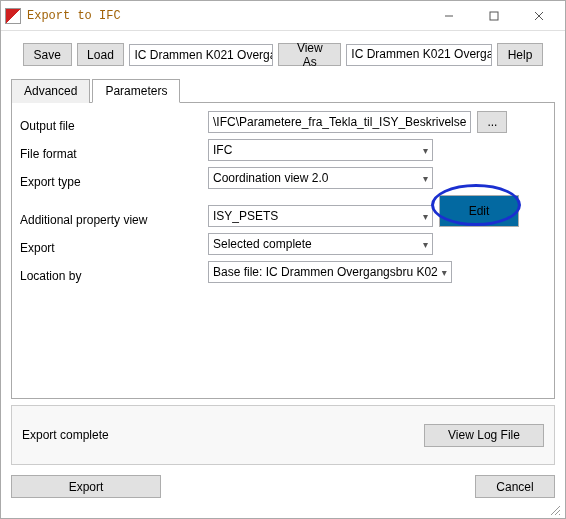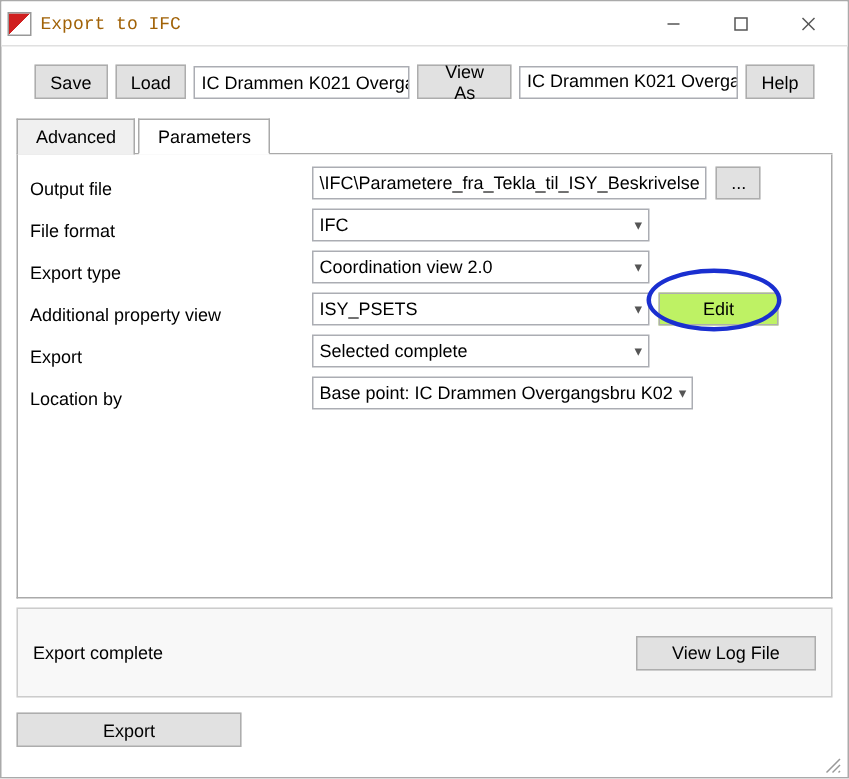--- a/index.html
+++ b/index.html
@@ -61,21 +61,21 @@
     .row { display: flex; align-items: flex-end; margin-bottom: 6px; }
     .row .label { width: 188px; }
     .row .field { flex: 0 0 225px; }
     .row .field .dropdown, .row .field .textfield { width: 100%; }
     .row .extra { flex: 1; display: flex; align-items: center; padding-left: 6px; }
     .browse-btn {
       width: 30px; height: 22px; background: #e1e1e1; border:1px solid #adadad;
       display:flex; align-items:center; justify-content:center;
     }
     .edit-btn {
-      min-width: 80px; height: 22px; background: #bef264; border:1px solid #adadad;
+      min-width: 80px; height: 32px; background: #0369a1; border:1px solid #adadad;
       display:flex; align-items:center; justify-content:center;
     }
     .circle-annot {
       position: absolute; border: 3px solid #1a2fd0; border-radius: 50%;
       width: 90px; height: 42px; margin-left: -8px; margin-top: -12px; pointer-events: none;
     }
     .row.edit-row .extra { position: relative; }
     .status-area {
       margin: 6px 10px 0 10px; border: 1px solid #ccc; border-radius: 0;
       padding: 14px 10px; display: flex; align-items: center; justify-content: space-between;
@@ -195,37 +195,38 @@
             <span class="chev">▾</span>
           </div>
         </div>
         <div class="extra"></div>
       </div>
 
       <div class="row">
         <div class="label">Location by</div>
         <div class="field">
           <div class="dropdown">
-            <span>Base point: IC Drammen Overgangsbru K02</span>
+            <span>Base file: IC Drammen Overgangsbru K02</span>
             <span class="chev">▾</span>
           </div>
         </div>
         <div class="extra"></div>
       </div>
 
     </div>
   </div>
 
   <div class="status-area">
     <span>Export complete</span>
     <div class="btn wide2">View Log File</div>
   </div>
 
   <div class="bottom-bar">
     <div class="btn wide3">Export</div>
+    <div class="btn wide">Cancel</div>
   </div>
 
   <div class="resize-grip">
     <svg width="12" height="12">
       <line x1="2" y1="11" x2="11" y2="2" stroke="#999" stroke-width="1"></line>
       <line x1="6" y1="11" x2="11" y2="6" stroke="#999" stroke-width="1"></line>
       <line x1="10" y1="11" x2="11" y2="10" stroke="#999" stroke-width="1"></line>
     </svg>
   </div>
 

